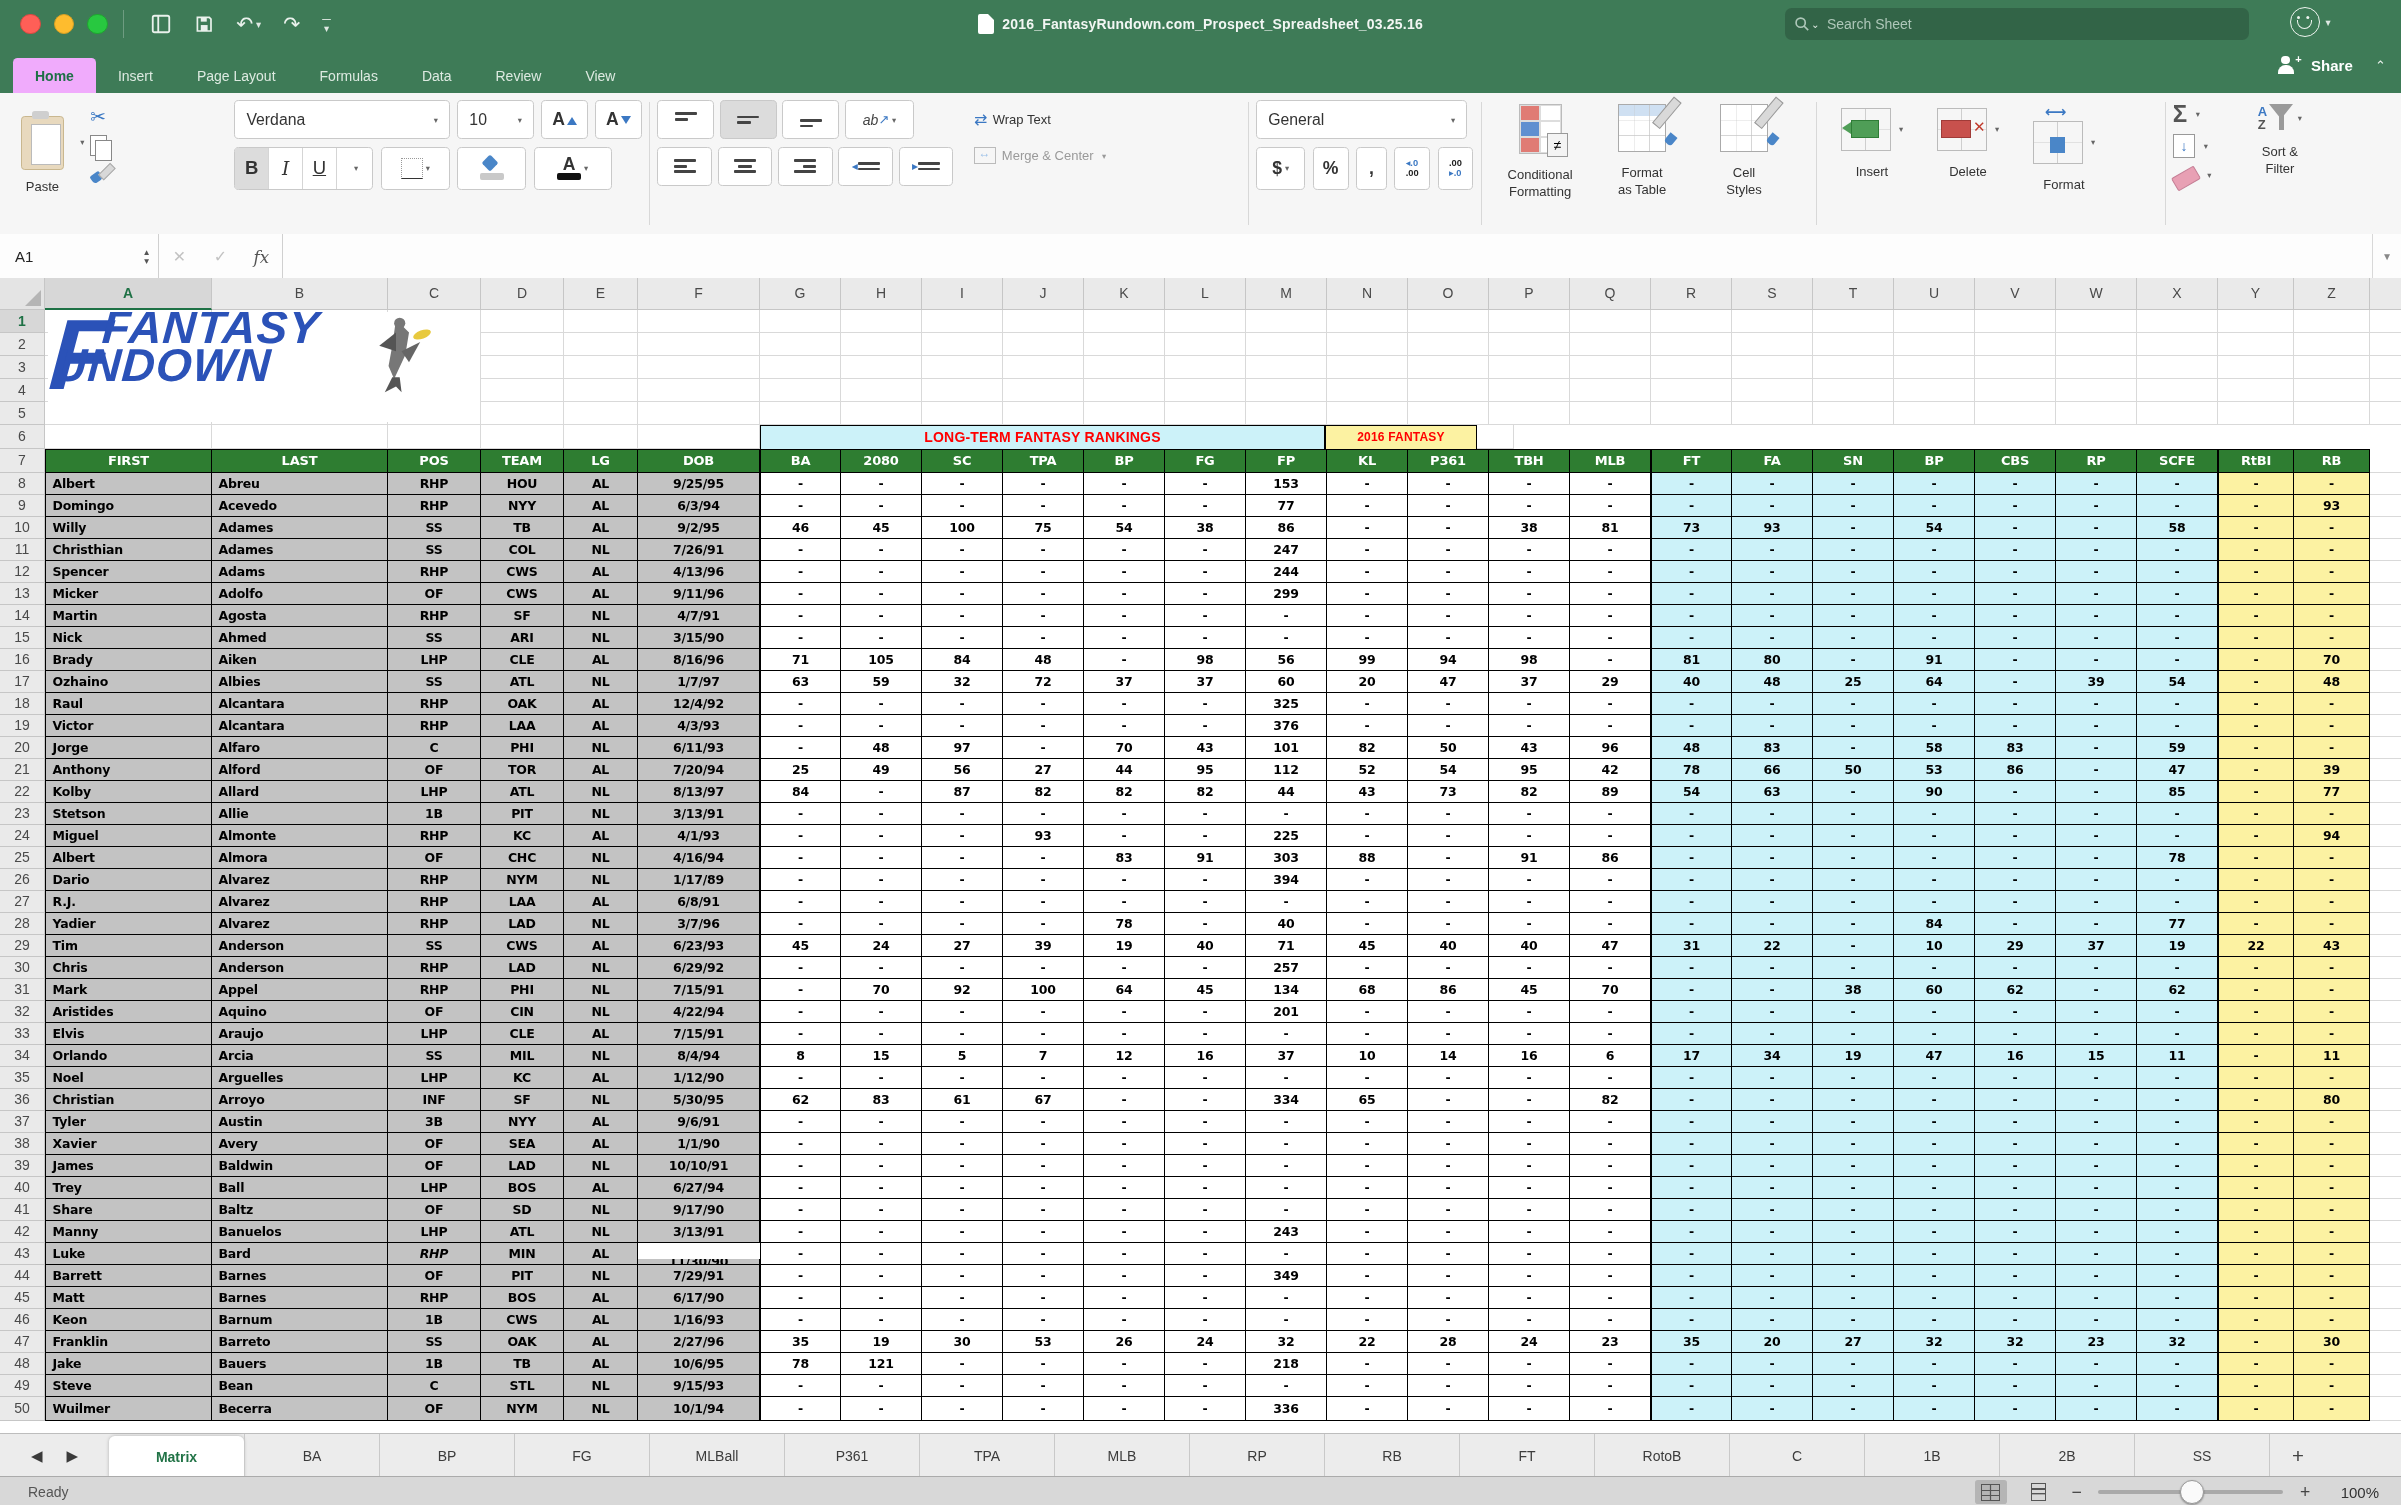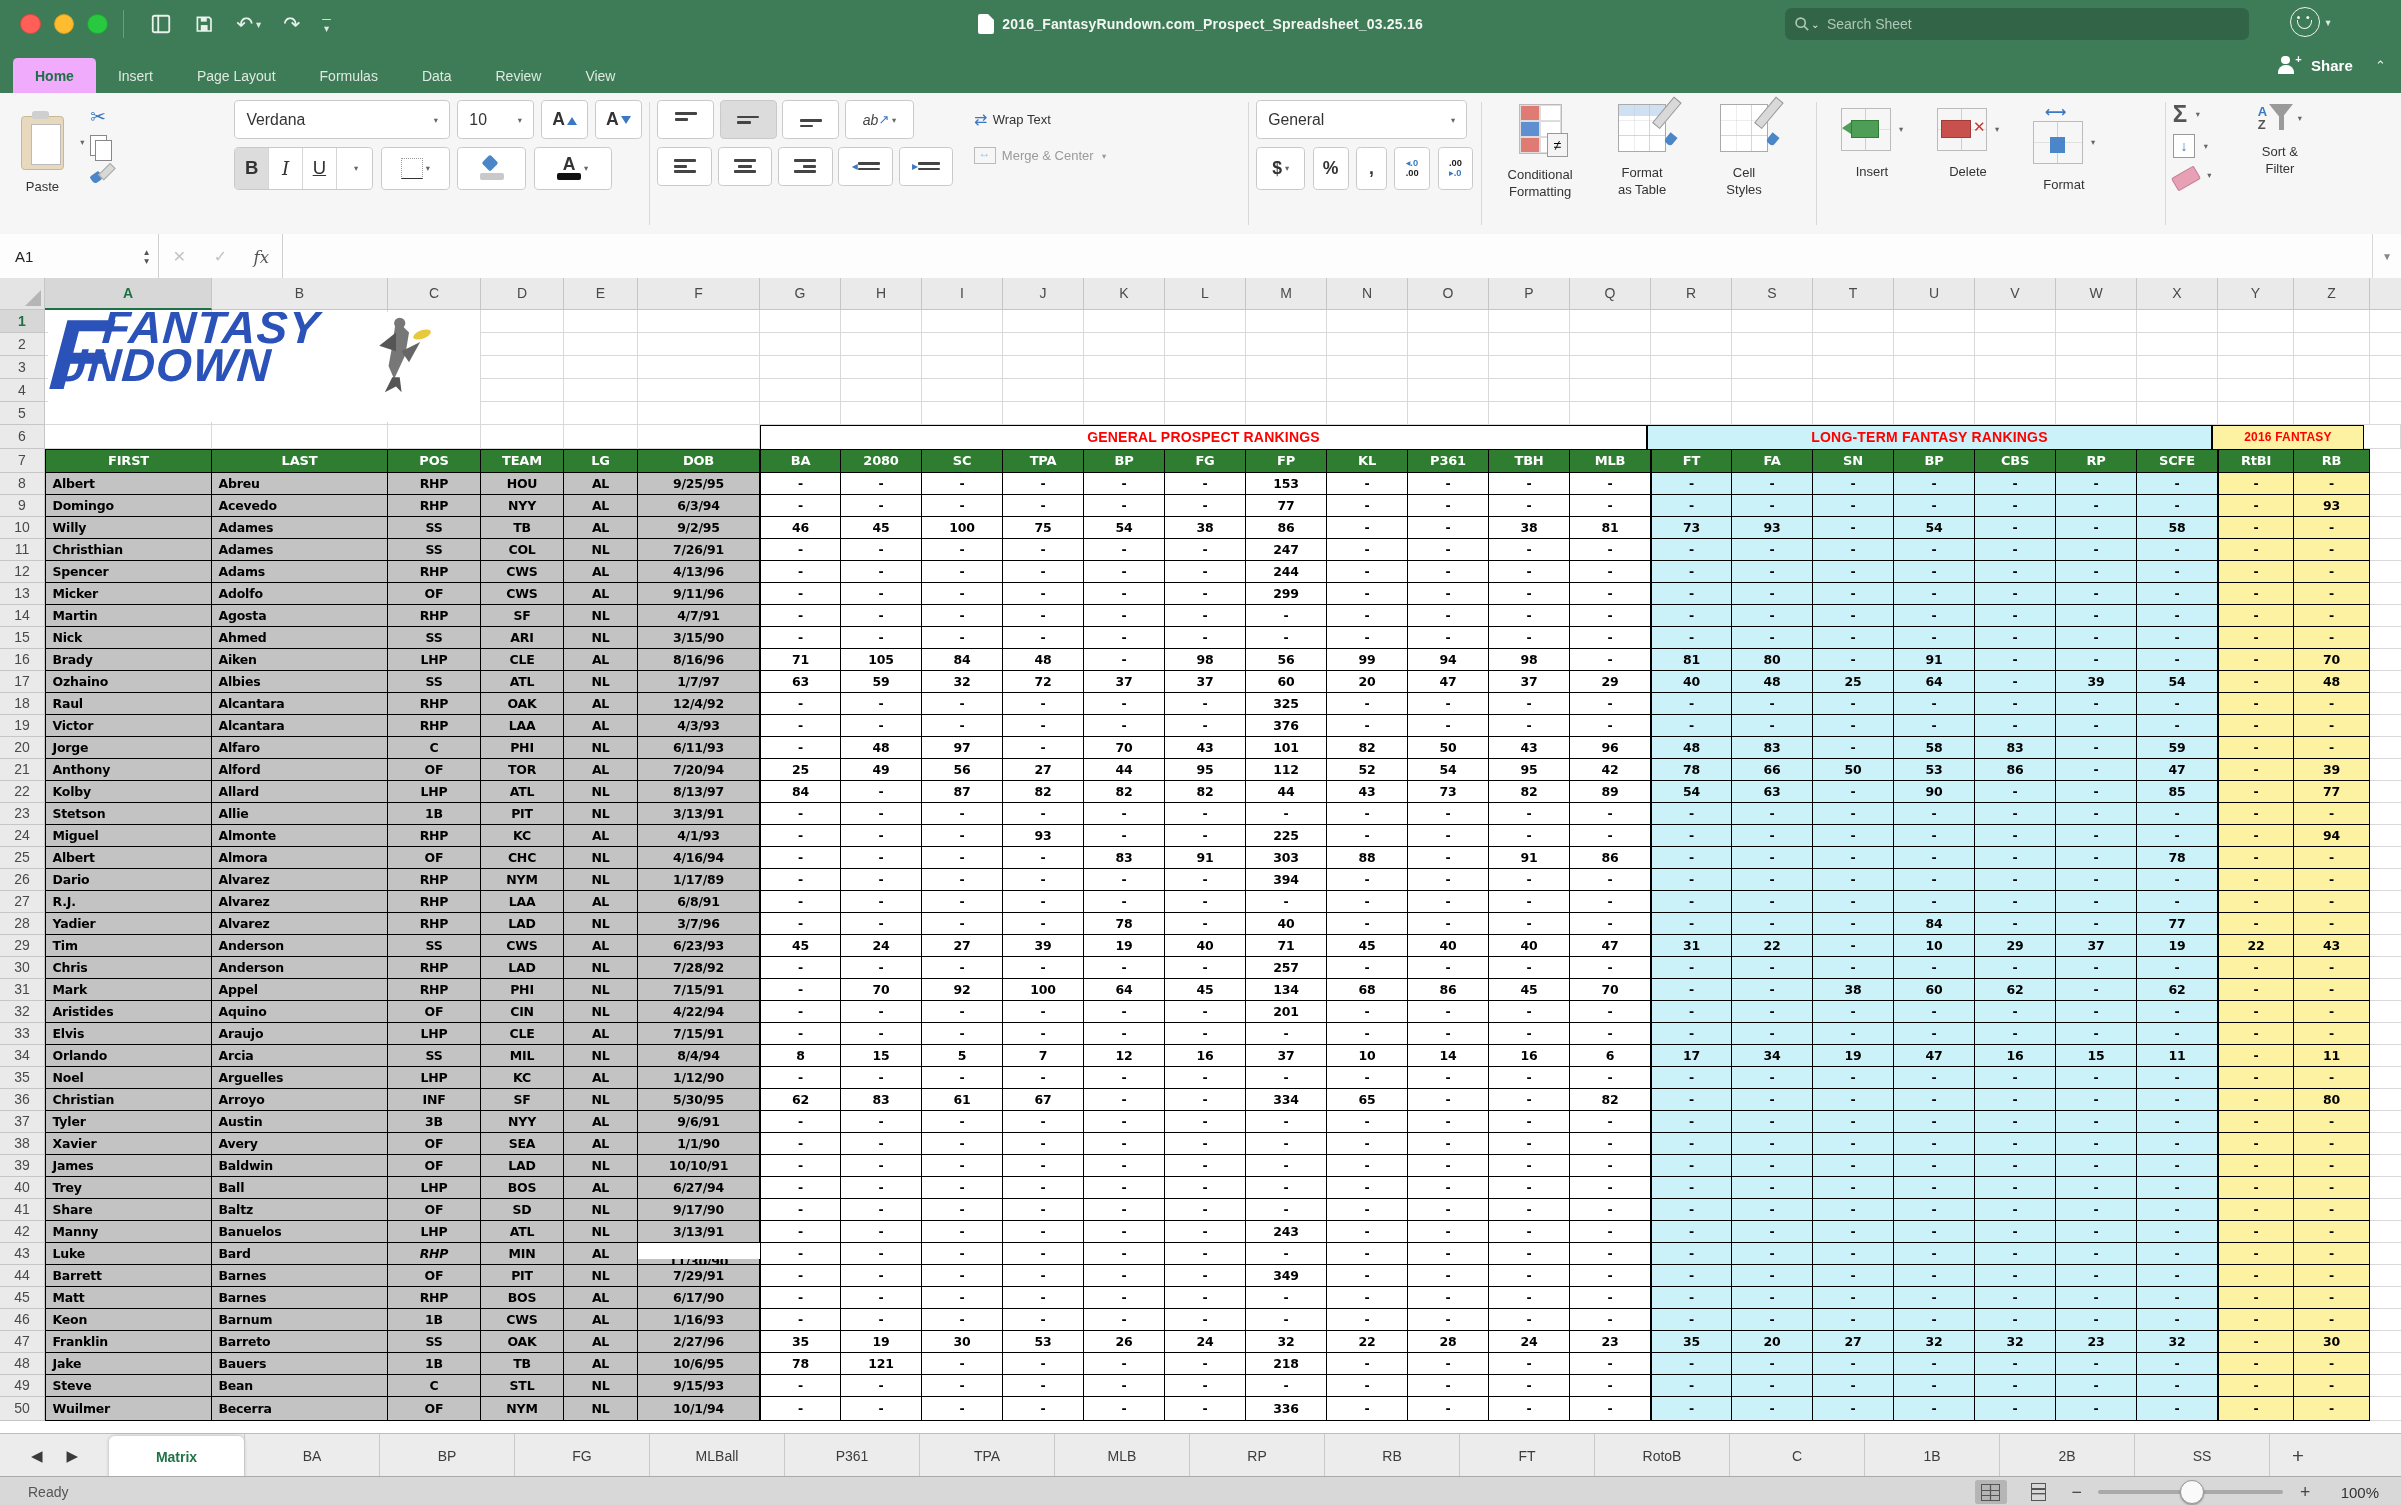--- a/index.html
+++ b/index.html
@@ -741,21 +741,20 @@
           <div class="cell c-empty" style="width: 37px; flex: 0 0 37px;"></div>
         </div>
         <div class="grow" style="height: 24px;">
           <div class="gut" style="width: 45px; flex: 0 0 45px; height: 24px;">6</div>
           <div class="cell c-empty" style="width: 167px; flex: 0 0 167px;"></div>
           <div class="cell c-empty" style="width: 176px; flex: 0 0 176px;"></div>
           <div class="cell c-empty" style="width: 93px; flex: 0 0 93px;"></div>
           <div class="cell c-empty" style="width: 83px; flex: 0 0 83px;"></div>
           <div class="cell c-empty" style="width: 74px; flex: 0 0 74px;"></div>
           <div class="cell c-empty" style="width: 122px; flex: 0 0 122px;"></div>
-          <div class="banner" style="width: 887px; flex: 0 0 887px; background: rgb(255, 255, 255);">GENERAL PROSPECT RANKINGS</div>
           <div class="banner" style="width: 565px; flex: 0 0 565px; background: var(--cyan);">LONG-TERM FANTASY RANKINGS</div>
           <div class="banner" style="width: 152px; flex: 0 0 152px; background: var(--yellow); font-size: 12px;">2016 FANTASY</div>
           <div class="cell c-empty" style="width: 37px; flex: 0 0 37px;"></div>
         </div>
         <div class="grow" style="height: 24px;">
           <div class="gut" style="width: 45px; flex: 0 0 45px; height: 24px;">7</div>
           <div class="cell c-head t-l" style="width: 167px; flex: 0 0 167px;">FIRST</div>
           <div class="cell c-head" style="width: 176px; flex: 0 0 176px;">LAST</div>
           <div class="cell c-head" style="width: 93px; flex: 0 0 93px;">POS</div>
           <div class="cell c-head" style="width: 83px; flex: 0 0 83px;">TEAM</div>
@@ -1443,21 +1442,21 @@
           <div class="cell c-f16 t-r" style="width: 76px; flex: 0 0 76px;">43</div>
           <div class="cell c-empty" style="width: 37px; flex: 0 0 37px;"></div>
         </div>
         <div class="grow" style="height: 22px;">
           <div class="gut" style="width: 45px; flex: 0 0 45px; height: 22px;">30</div>
           <div class="cell c-name t-l" style="width: 167px; flex: 0 0 167px;">Chris</div>
           <div class="cell c-name" style="width: 176px; flex: 0 0 176px;">Anderson</div>
           <div class="cell c-info" style="width: 93px; flex: 0 0 93px;">RHP</div>
           <div class="cell c-info" style="width: 83px; flex: 0 0 83px;">LAD</div>
           <div class="cell c-info" style="width: 74px; flex: 0 0 74px;">NL</div>
-          <div class="cell c-info" style="width: 122px; flex: 0 0 122px;">7/28/92</div>
+          <div class="cell c-info" style="width: 122px; flex: 0 0 122px;">6/29/92</div>
           <div class="cell c-gen t-l" style="width: 81px; flex: 0 0 81px;">-</div>
           <div class="cell c-gen" style="width: 81px; flex: 0 0 81px;">-</div>
           <div class="cell c-gen" style="width: 81px; flex: 0 0 81px;">-</div>
           <div class="cell c-gen" style="width: 81px; flex: 0 0 81px;">-</div>
           <div class="cell c-gen" style="width: 81px; flex: 0 0 81px;">-</div>
           <div class="cell c-gen" style="width: 81px; flex: 0 0 81px;">-</div>
           <div class="cell c-gen" style="width: 81px; flex: 0 0 81px;">257</div>
           <div class="cell c-gen" style="width: 81px; flex: 0 0 81px;">-</div>
           <div class="cell c-gen" style="width: 81px; flex: 0 0 81px;">-</div>
           <div class="cell c-gen" style="width: 81px; flex: 0 0 81px;">-</div>

